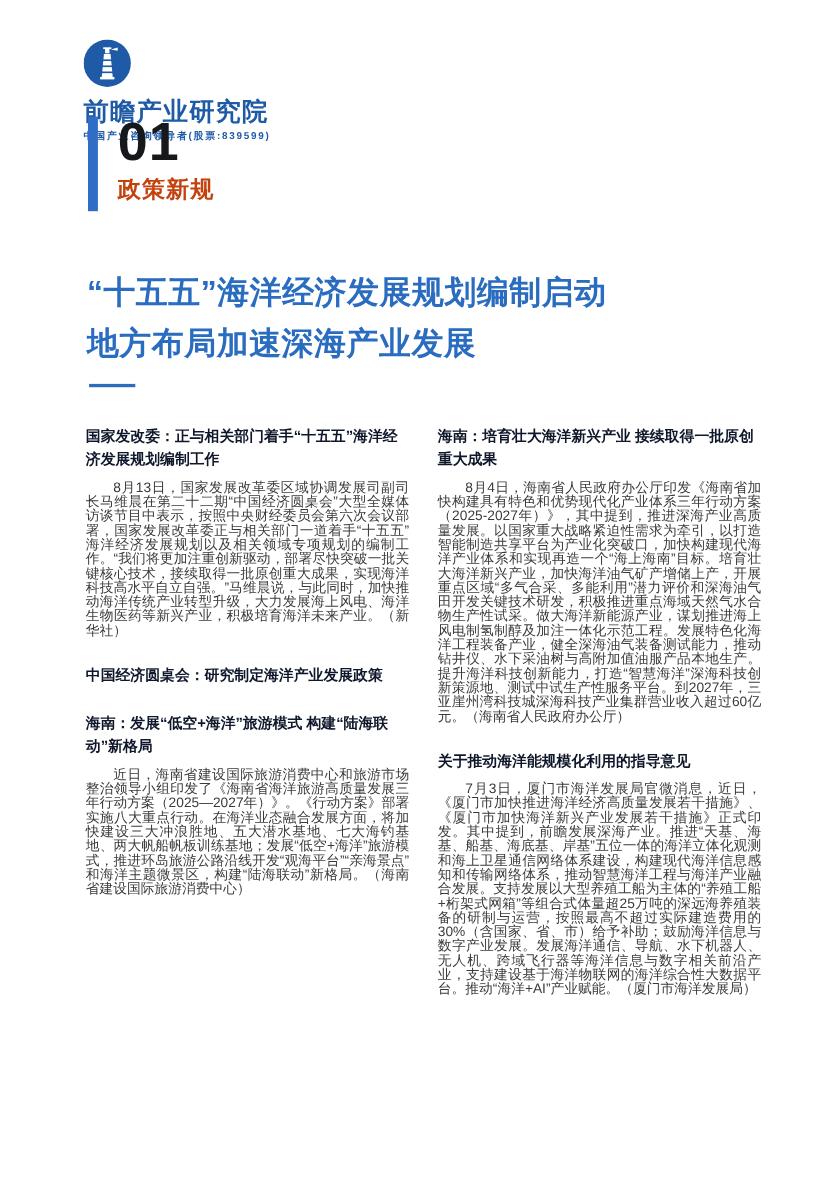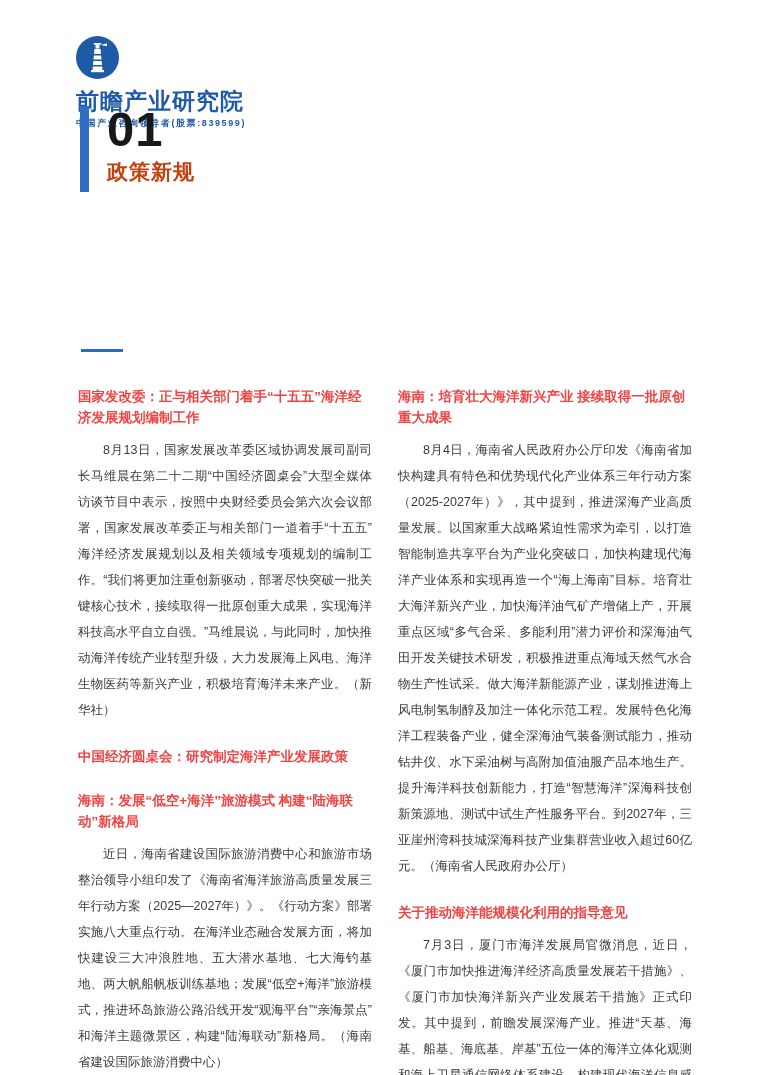--- a/index.html
+++ b/index.html
@@ -102,30 +102,30 @@
     position: absolute;
     left: 78px;
     top: 386px;
     width: 614px;
     display: flex;
     gap: 26px;
   }
   .col { width: 294px; }
   .article { margin-bottom: 23px; }
   .article-heading {
-    color: #ef4444;
+    color: #0f172a;
     font-size: 13.5px;
     font-weight: 700;
     line-height: 21px;
     margin-bottom: 9px;
   }
   .article-body {
     color: #3a3a3a;
     font-size: 12.5px;
-    line-height: 26px;
+    line-height: 13px;
     text-align: justify;
     text-indent: 2em;
   }
 </style>
 </head>
 <body>
 
 <div class="page">
 
   <div class="brand">
@@ -153,20 +153,24 @@
   </div>
 
   <div class="section-block">
     <div class="section-bar"></div>
     <div>
       <div class="section-number">01</div>
       <div class="section-title">政策新规</div>
     </div>
   </div>
 
+  <div class="headline">
+    <div>“十五五”海洋经济发展规划编制启动</div>
+    <div>地方布局加速深海产业发展</div>
+  </div>
   <div class="headline-underline"></div>
 
   <div class="columns">
 
     <div class="col">
       <div class="article">
         <div class="article-heading">国家发改委：正与相关部门着手“十五五”海洋经济发展规划编制工作</div>
         <div class="article-body">8月13日，国家发展改革委区域协调发展司副司长马维晨在第二十二期“中国经济圆桌会”大型全媒体访谈节目中表示，按照中央财经委员会第六次会议部署，国家发展改革委正与相关部门一道着手“十五五”海洋经济发展规划以及相关领域专项规划的编制工作。“我们将更加注重创新驱动，部署尽快突破一批关键核心技术，接续取得一批原创重大成果，实现海洋科技高水平自立自强。”马维晨说，与此同时，加快推动海洋传统产业转型升级，大力发展海上风电、海洋生物医药等新兴产业，积极培育海洋未来产业。（新华社）</div>
       </div>
       <div class="article">

